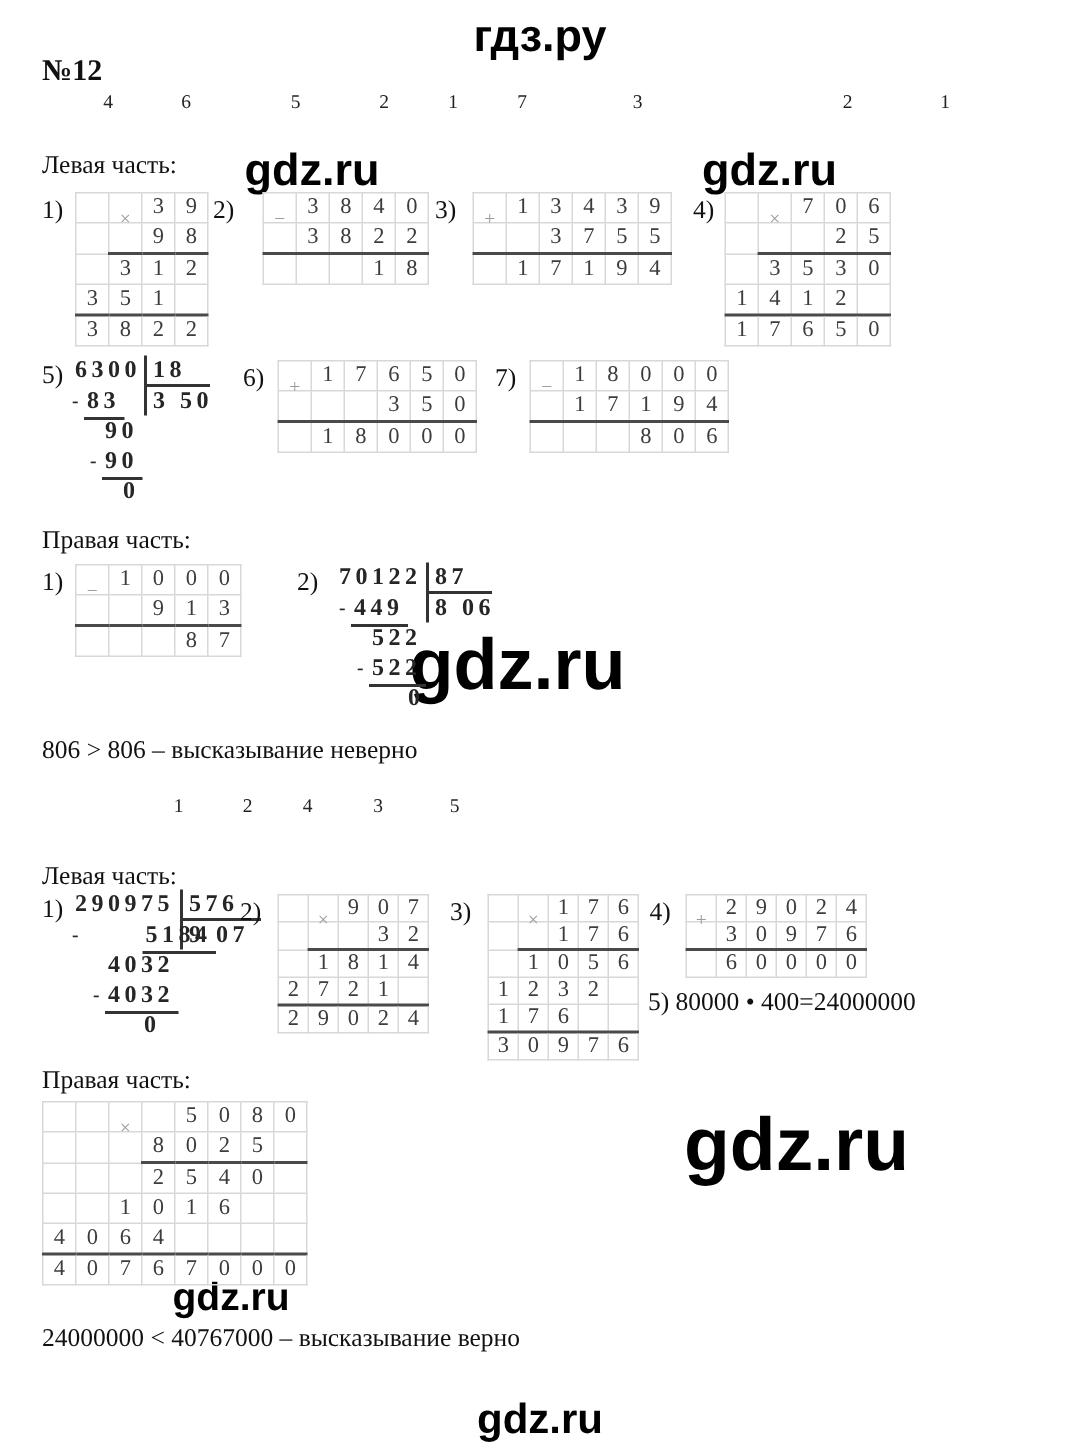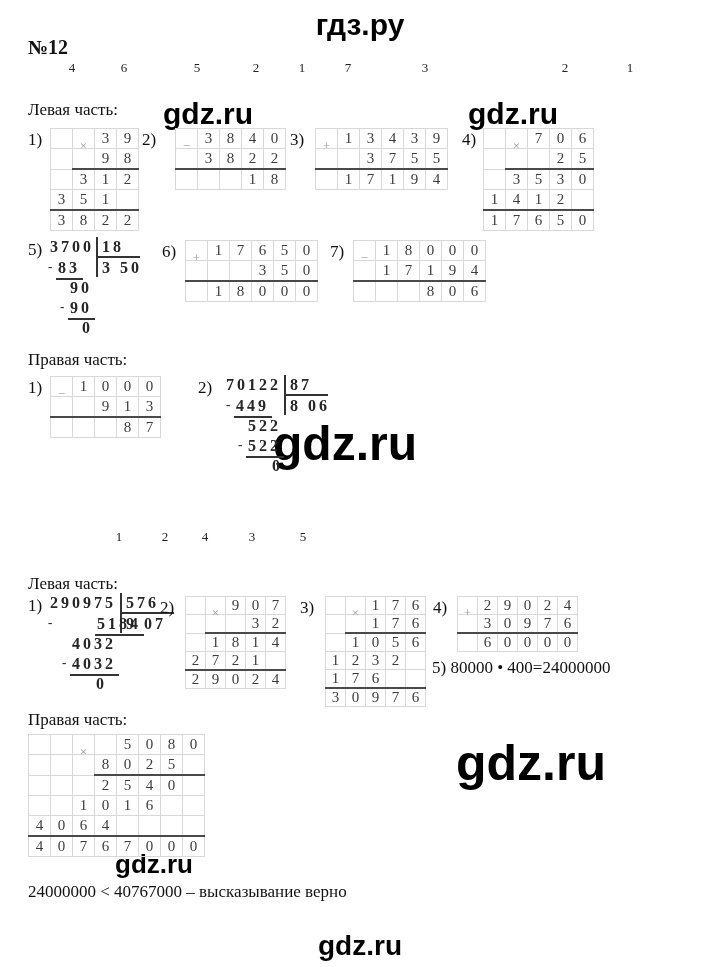--- a/index.html
+++ b/index.html
@@ -46,20 +46,21 @@
       <span class="marker" style="left: 197px;">5</span>
       <span class="marker" style="left: 256px;">2</span>
       <span class="marker" style="left: 302px;">1</span>
       <span class="marker" style="left: 348px;">7</span>
       <span class="marker" style="left: 425px;">3</span>
       <span class="marker" style="left: 565px;">2</span>
       <span class="marker" style="left: 630px;">1</span>
     </div>
   <div class="abs text" style="left:28px;top:100px;">Левая часть:</div>
   <div class="abs text" style="left:28px;top:350px;">Правая часть:</div>
+  <div class="abs text" style="left:28px;top:490px;">806 &gt; 806 – высказывание неверно</div>
 
   <div class="marker-row" id="markers-b" style="top:529px;">
       <span class="marker" style="left: 119px;">1</span>
       <span class="marker" style="left: 165px;">2</span>
       <span class="marker" style="left: 205px;">4</span>
       <span class="marker" style="left: 252px;">3</span>
       <span class="marker" style="left: 303px;">5</span>
     </div>
   <div class="abs text" style="left:28px;top:574px;">Левая часть:</div>
   <div class="abs text" style="left:432px;top:658px;">5) 80000 • 400=24000000</div>
@@ -476,21 +477,21 @@
             <td style="width: 21px; height: 19px;">7</td>
             <td style="width: 21px; height: 19px;">0</td>
             <td style="width: 21px; height: 19px;">0</td>
             <td style="width: 21px; height: 19px;">0</td>
           </tr>
         </tbody>
       </table>
     </div>
   <div id="divisions-layer">
       <div class="division" style="left: 50px; top: 238px;">
-        <span style="left: 0px; top: 0px;">3700</span>
+        <span style="left: 0px; top: 0px;">6300</span>
         <div class="vbar" style="left: 46px; top: -1px; height: 40px;"></div>
         <div class="hline" style="left: 46px; top: 18px; width: 44px;"></div>
         <span style="left: 52px; top: 0px;">18</span>
         <span style="left: 52px; top: 21px;">3 50</span>
         <span class="dminus" style="left: -2px; top: 20px;">-</span>
         <span class="dstep u" style="left: 8px; top: 21px;">83</span>
         <span class="dstep" style="left: 20px; top: 41px;">90</span>
         <span class="dminus" style="left: 10px; top: 60px;">-</span>
         <span class="dstep u" style="left: 20px; top: 61px;">90</span>
         <span class="dstep" style="left: 32px; top: 81px;">0</span>

